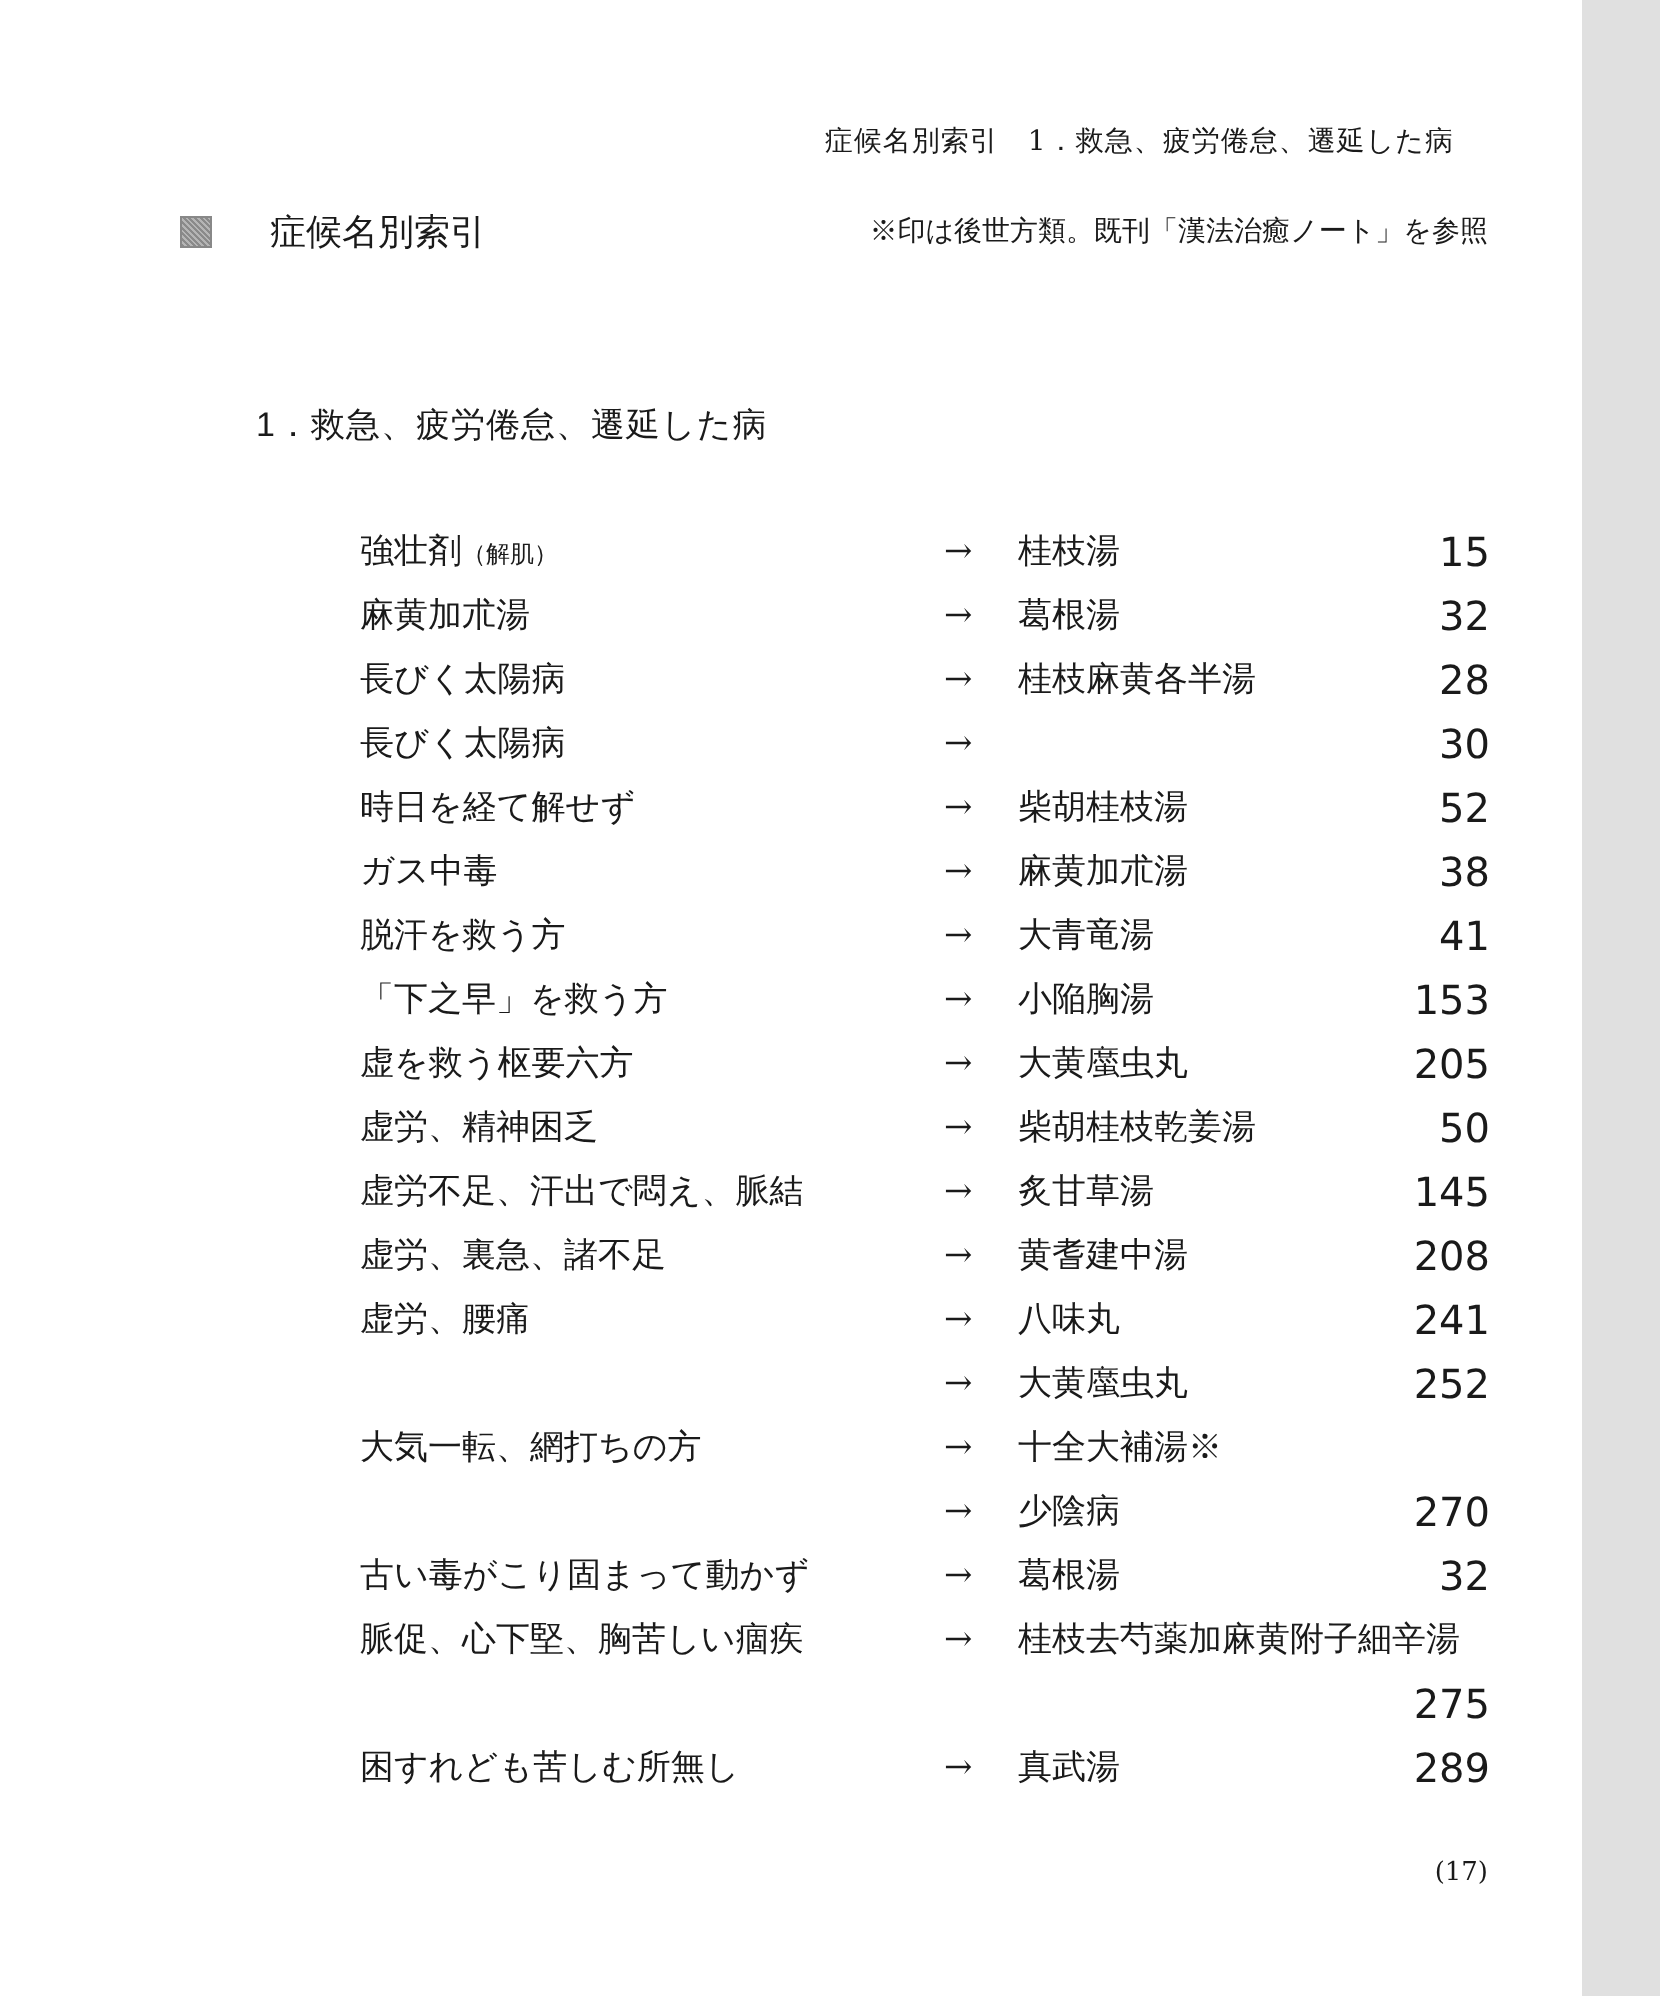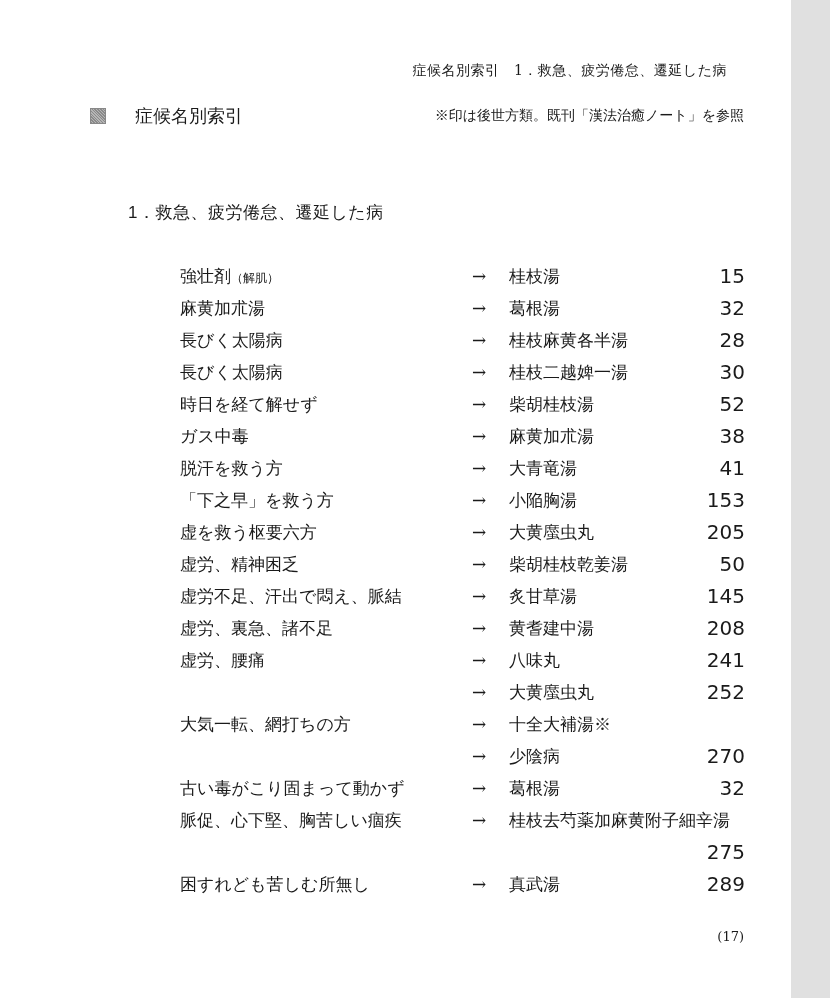--- a/index.html
+++ b/index.html
@@ -81,21 +81,20 @@
     </div>
     <div class="row">
       <span class="symptom"><span>長びく太陽病</span><small></small></span>
       <span class="arrow">→</span>
       <span class="formula">桂枝麻黄各半湯</span>
       <span class="page">28</span>
     </div>
     <div class="row">
       <span class="symptom"><span>長びく太陽病</span><small></small></span>
       <span class="arrow">→</span>
-      <span class="formula">桂枝二越婢一湯</span>
       <span class="page">30</span>
     </div>
     <div class="row">
       <span class="symptom"><span>時日を経て解せず</span><small></small></span>
       <span class="arrow">→</span>
       <span class="formula">柴胡桂枝湯</span>
       <span class="page">52</span>
     </div>
     <div class="row">
       <span class="symptom"><span>ガス中毒</span><small></small></span>

